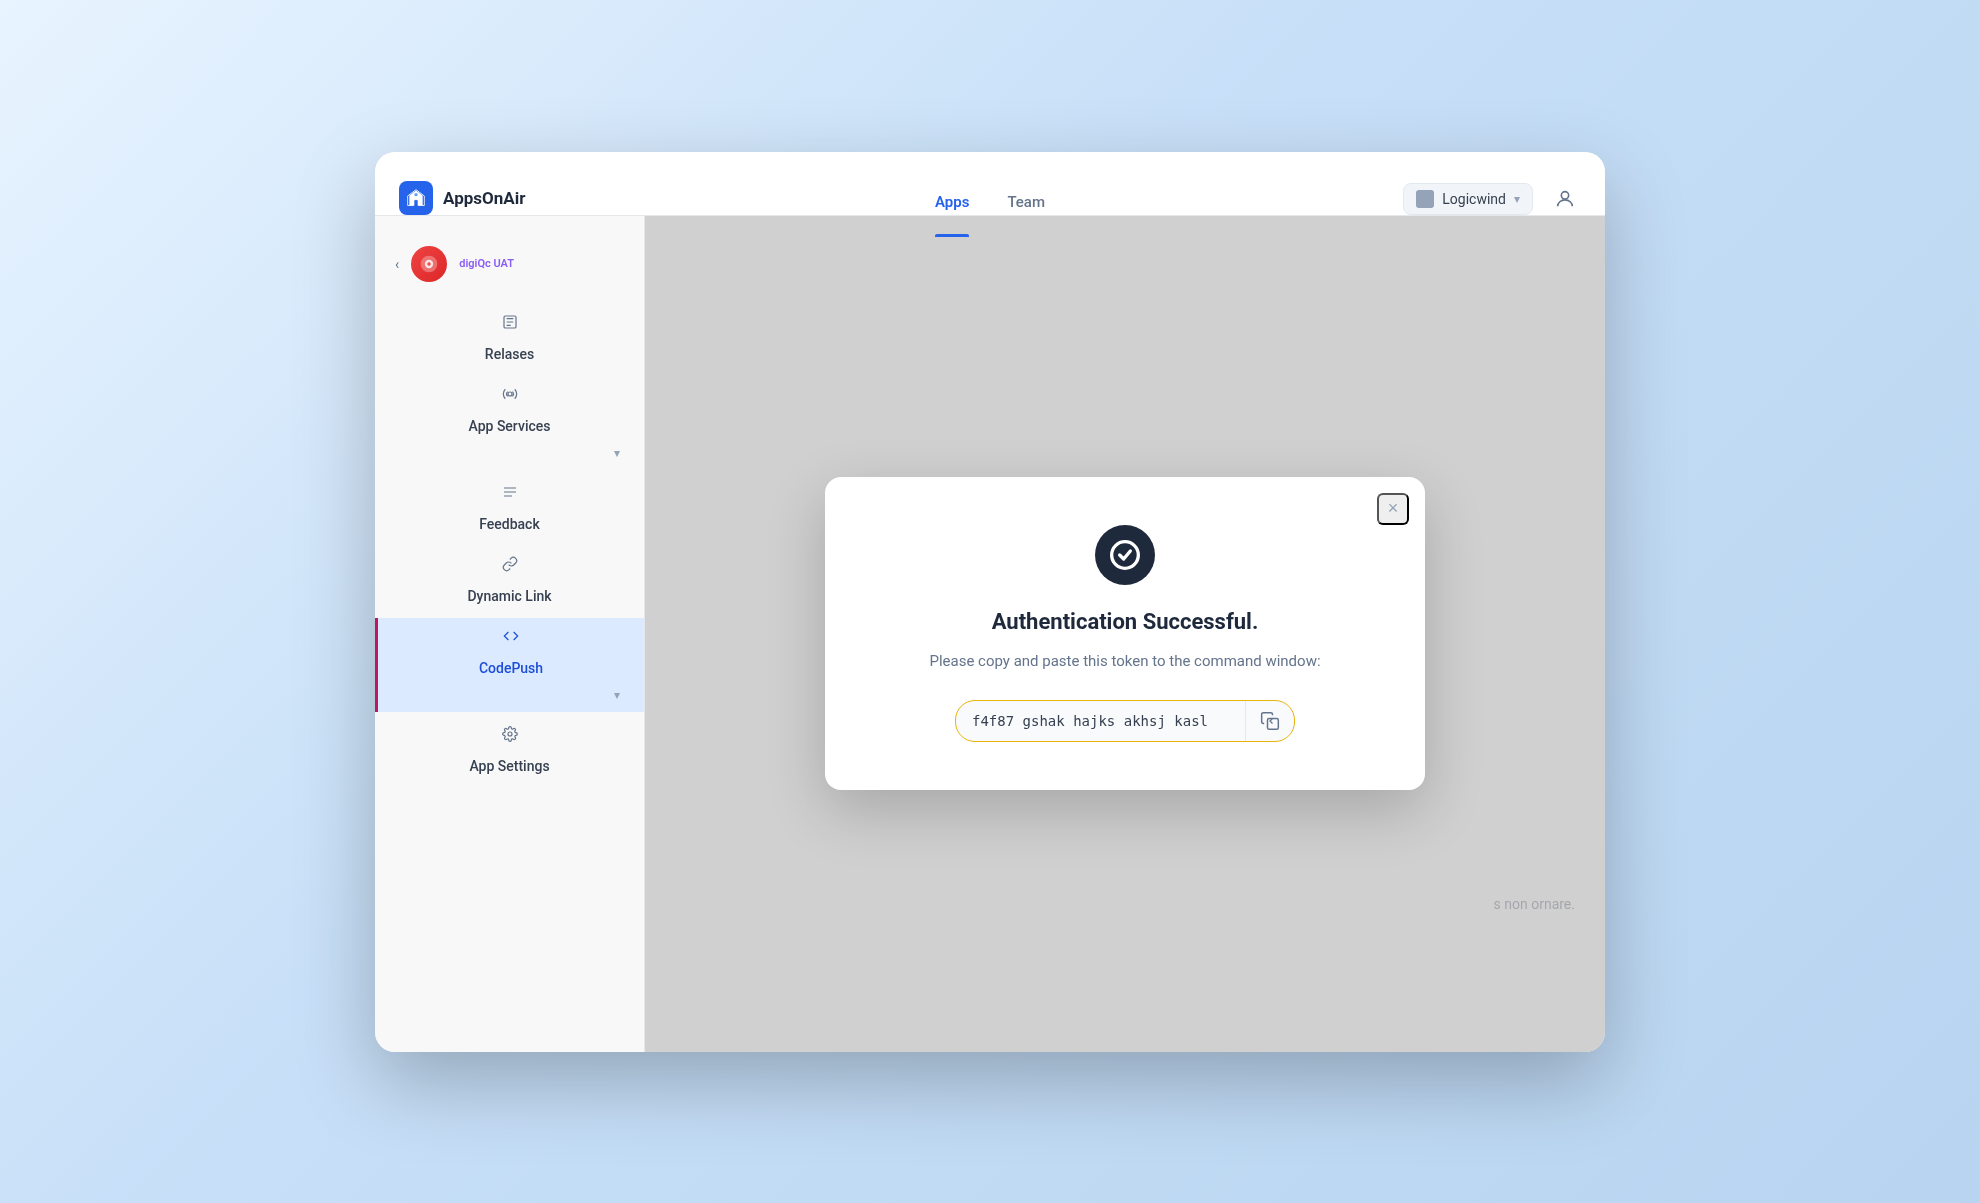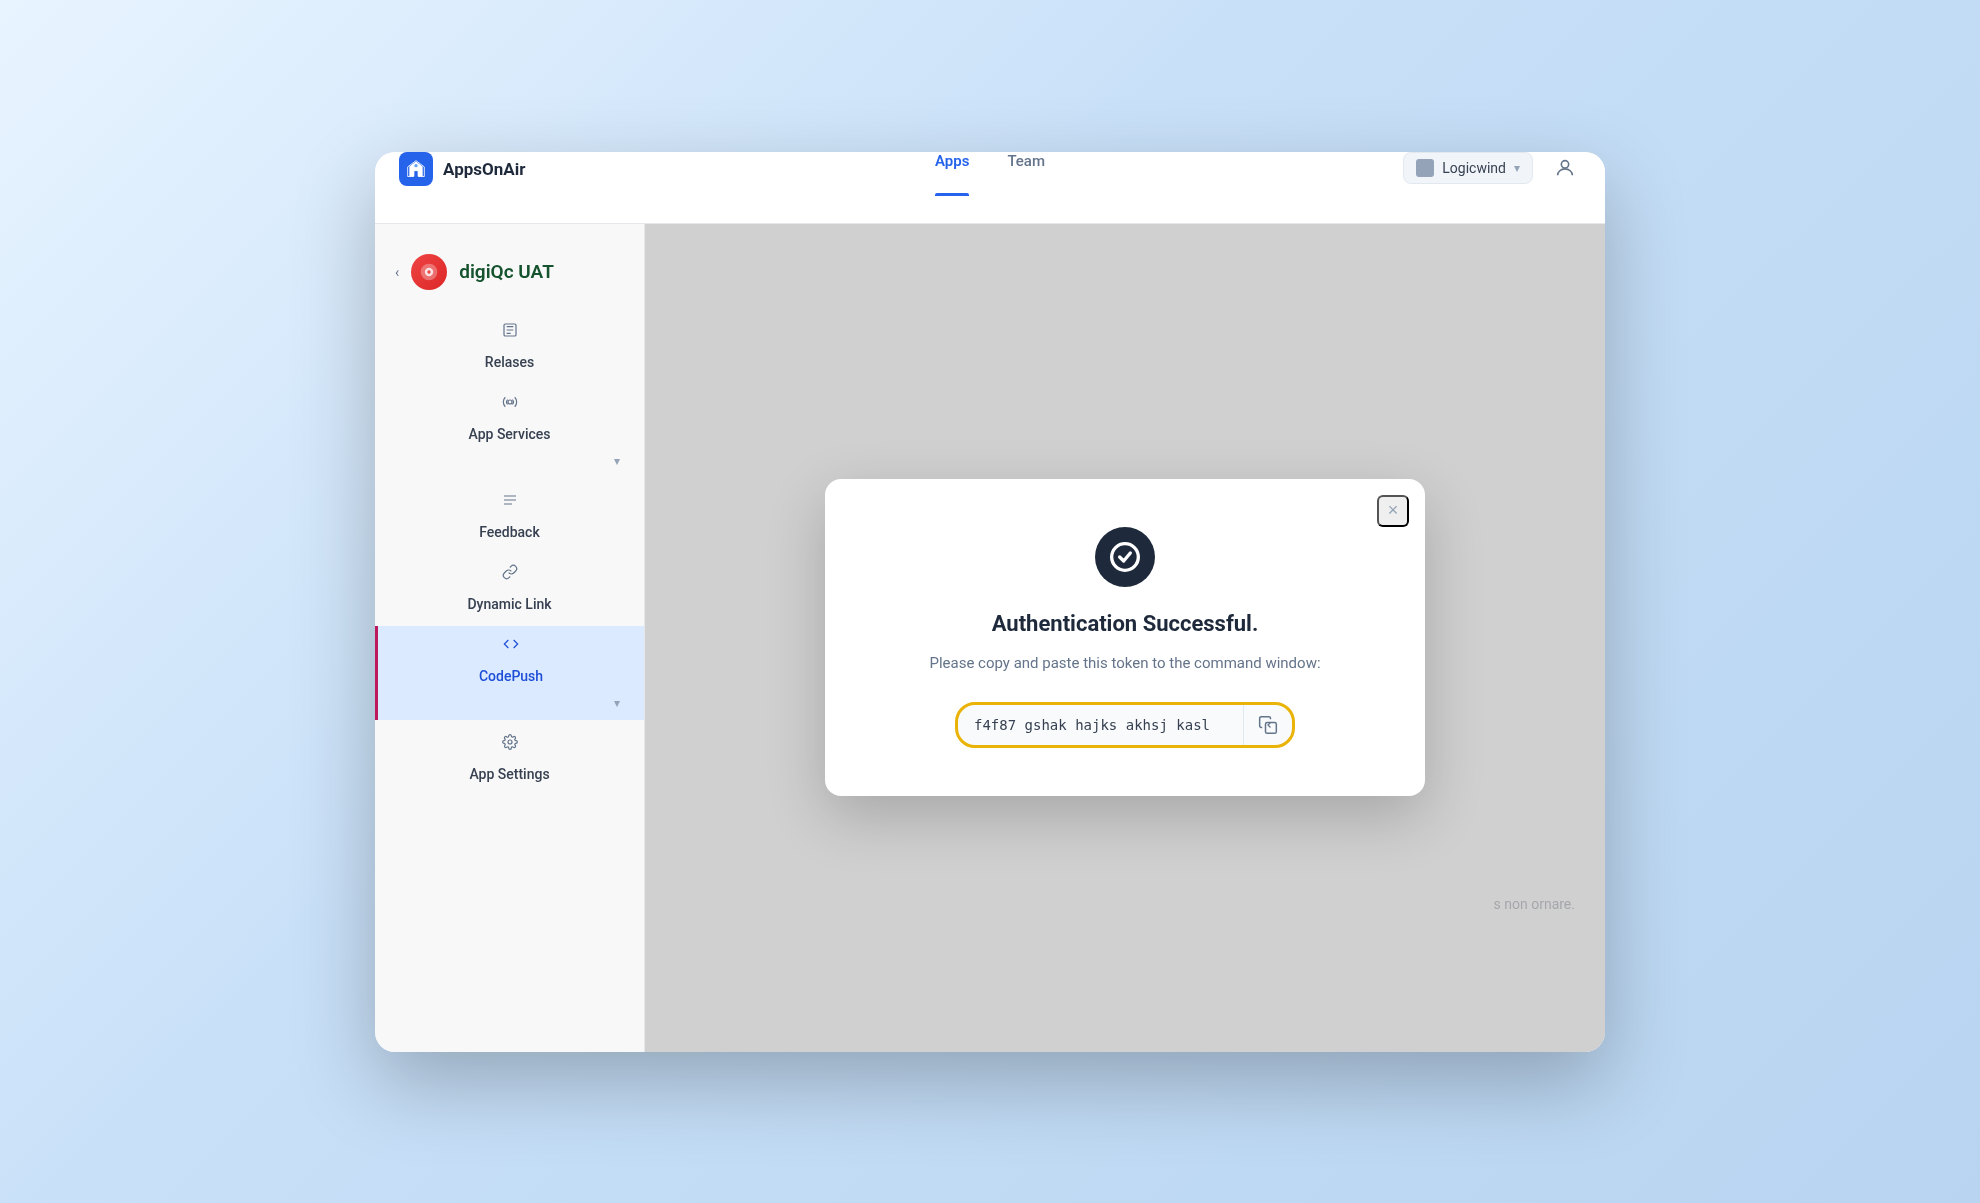--- a/index.html
+++ b/index.html
@@ -22,24 +22,24 @@
       border-radius: 20px;
       box-shadow: 0 30px 80px rgba(0,0,0,0.25);
       overflow: hidden;
       display: flex;
       flex-direction: column;
       position: relative;
     }
 
     
     .top-bar {
-      height: 72px;
+      height: 64px;
       background: #ffffff;
       display: flex;
-      align-items: flex-start;
+      align-items: flex-end;
       padding: 0 24px;
       border-bottom: 1px solid #e5e7eb;
       flex-shrink: 0;
       position: relative;
       z-index: 10;
     }
 
     .logo-area {
       display: flex;
       align-items: center;
@@ -185,23 +185,23 @@
       border-radius: 50%;
       background: linear-gradient(135deg, #ef4444, #dc2626);
       display: flex;
       align-items: center;
       justify-content: center;
       color: white;
       font-size: 16px;
     }
 
     .app-name {
-      font-size: 19px;
+      font-size: 11px;
       font-weight: 600;
-      color: #14532d;
+      color: #8b5cf6;
     }
 
     .sidebar-item {
       display: flex;
       align-items: center;
       padding: 10px 24px;
       gap: 12px;
       cursor: pointer;
       color: #374151;
       font-size: 14px;
@@ -380,21 +380,21 @@
     .modal-description {
       font-size: 15px;
       color: #64748b;
       margin-bottom: 28px;
       line-height: 1.5;
     }
 
     .token-area {
       display: flex;
       align-items: center;
-      border: 3px solid #eab308;
+      border: 1px solid #eab308;
       border-radius: 20px;
       overflow: hidden;
       background: #f8fafc;
       width: 100%;
       max-width: 340px;
     }
 
     .token-value {
       flex: 1;
       padding: 12px 16px;

